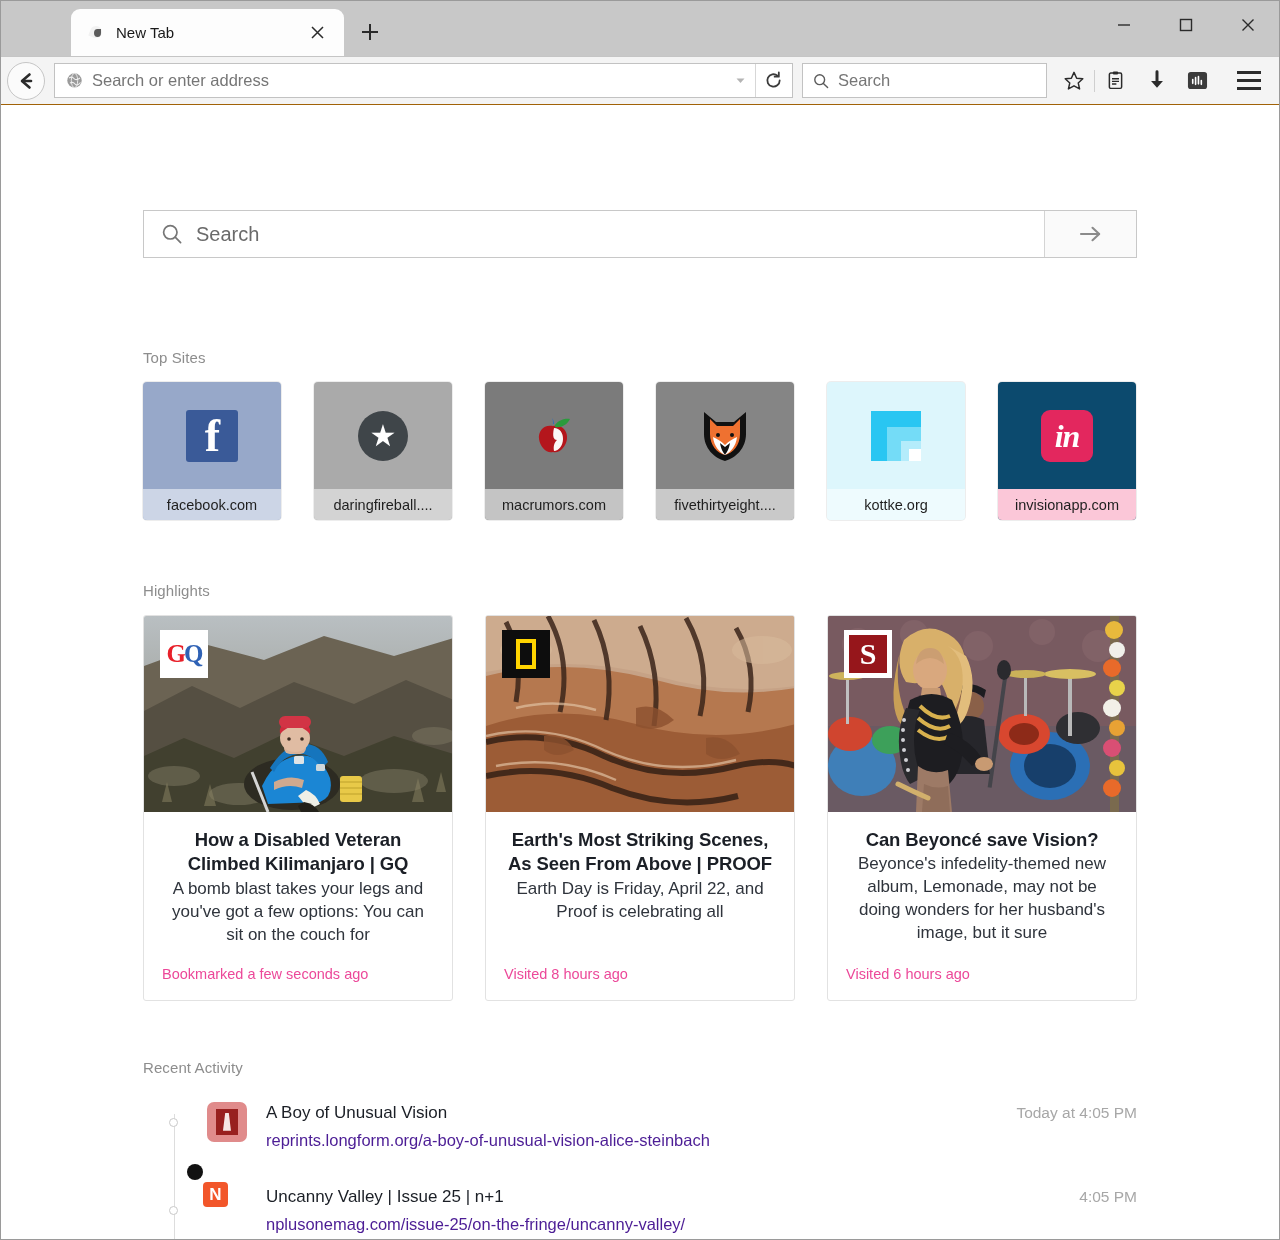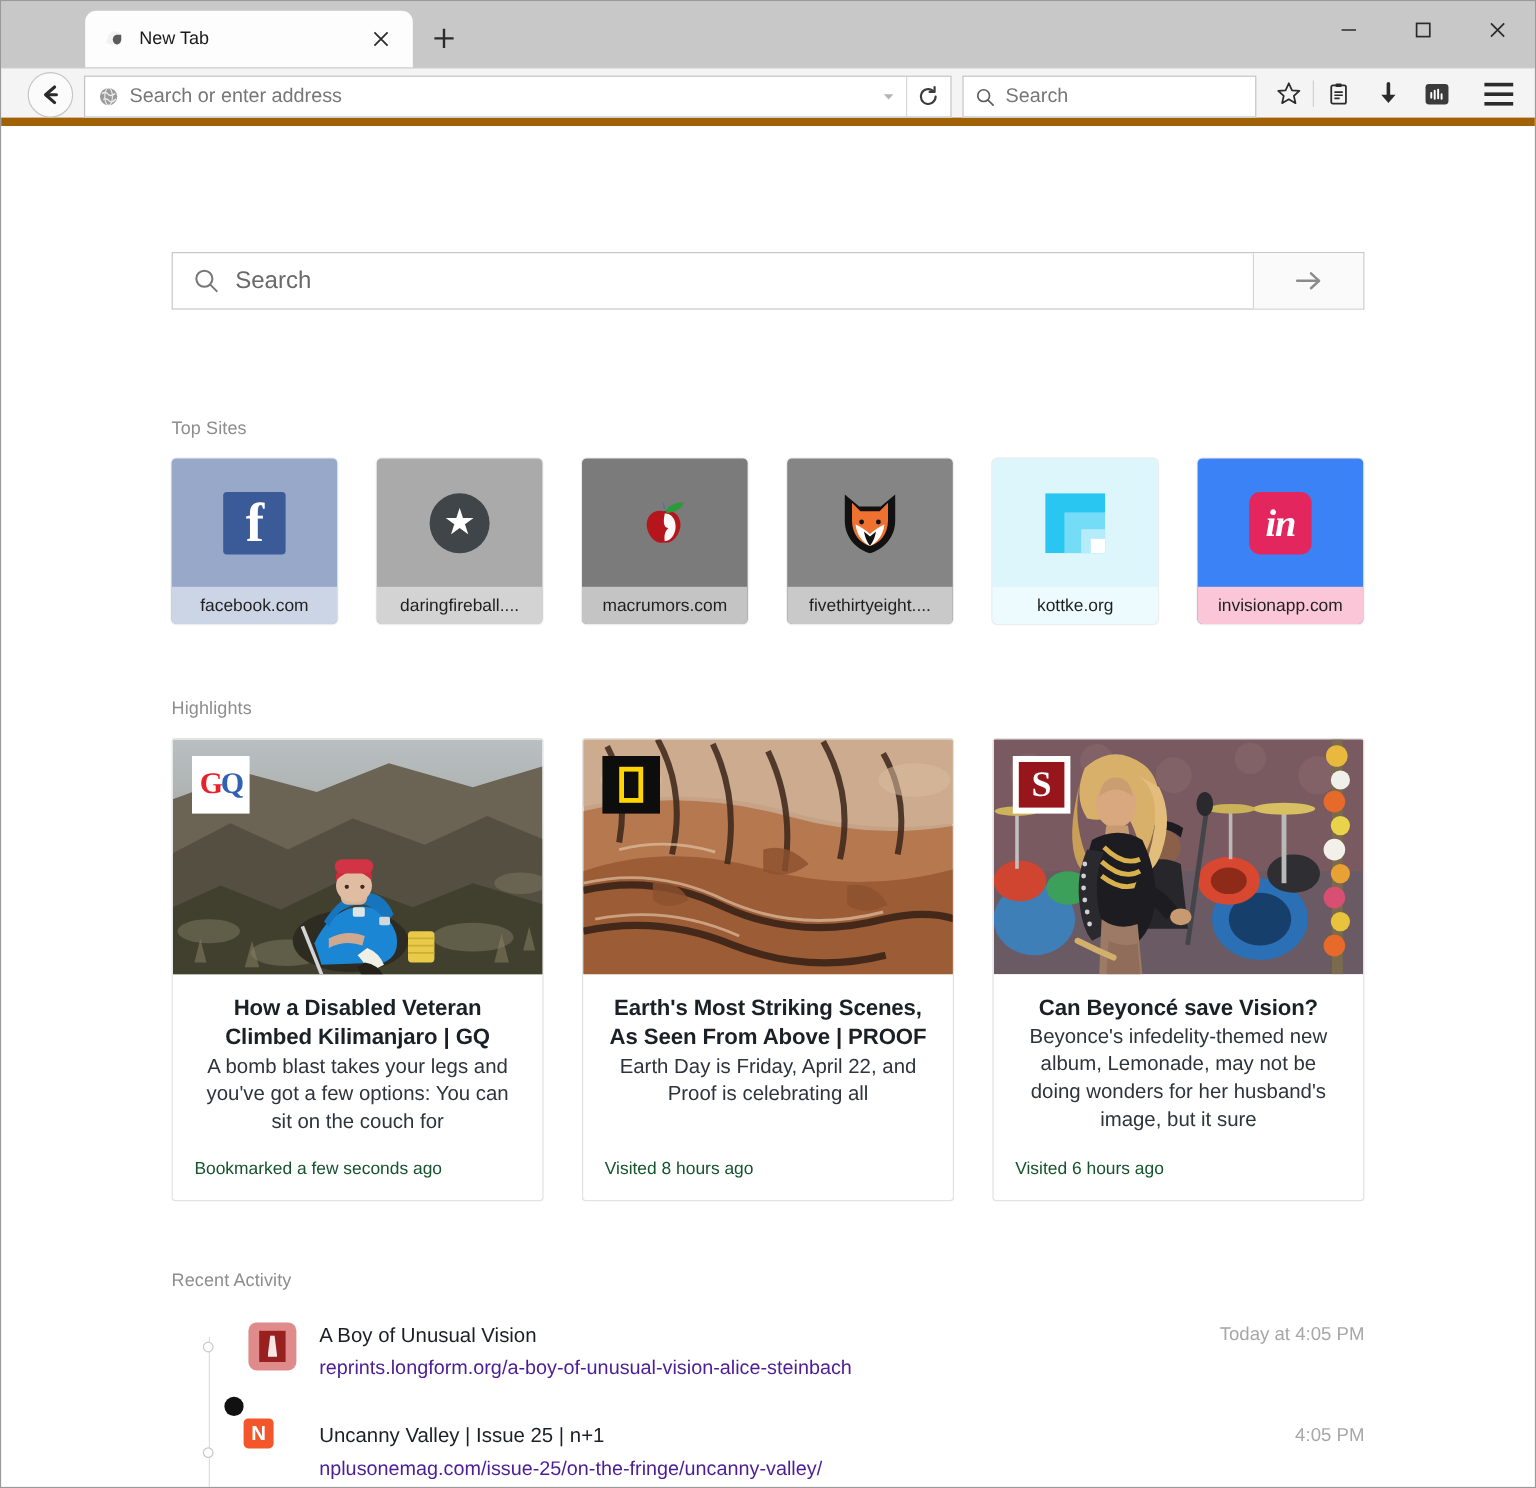--- a/index.html
+++ b/index.html
@@ -82,23 +82,23 @@
   .wc {
     width: 62px; height: 48px;
     display: flex; align-items: center; justify-content: center;
   }
 
   
   .navbar {
     height: 49px;
     background: #f4f4f4;
     border-top: 1px solid #c5c5c5;
-    border-bottom: 7px solid #a16207;
-    display: flex; align-items: flex-end;
-    padding: 0 8px 0 22px;
+    border-bottom: 1px solid #a16207;
+    display: flex; align-items: center;
+    padding: 0 8px 0 6px;
     flex: 0 0 auto;
   }
   .backbtn {
     width: 38px; height: 38px; border-radius: 50%;
     border: 1px solid #c6c6c6; background: #fbfbfb;
     display: flex; align-items: center; justify-content: center;
     flex: 0 0 auto; margin-right: 9px;
   }
   .urlbar {
     flex: 1 1 auto; height: 35px;
@@ -256,21 +256,21 @@
   .card-body { padding: 16px 18px 0 18px; flex: 1 1 auto; text-align: center; }
   .card-title {
     font-size: 18.5px; font-weight: bold; color: #1b1f26;
     line-height: 1.32; letter-spacing: -.1px;
   }
   .card-desc {
     font-size: 17px; color: #2f343c;
     line-height: 1.35; margin-top: 1px;
   }
   .card-meta {
-    font-size: 14.5px; color: #14532d;
+    font-size: 14.5px; color: #ec4899;
     padding: 19px 18px 18px 18px; flex: 0 0 auto;
   }
 
   
   .gq-badge {
     width: 100%; height: 100%; background: #fff;
     display: flex; align-items: center; justify-content: center;
     font-family: "Liberation Serif", serif; font-weight: bold;
     font-size: 25px; letter-spacing: -2px;
   }
@@ -552,21 +552,21 @@
                 <rect x="0" y="0" width="50" height="50" fill="#29c6f2"></rect>
                 <rect x="16" y="16" width="34" height="34" fill="#74dcf7"></rect>
                 <rect x="30" y="30" width="20" height="20" fill="#b4ecfb"></rect>
                 <rect x="38" y="38" width="12" height="12" fill="#ffffff"></rect>
               </svg>
             </span>
           </div>
           <div class="tile-label" style="background:#eefbfe">kottke.org</div>
         </div>
 
-        <div class="tile" style="background:#3b82f6">
+        <div class="tile" style="background:#0c4a6e">
           <div class="tile-thumb">
             <span class="in-glyph">
                 <span>in</span>
               </span>
           </div>
           <div class="tile-label" style="background:#fbc7d8">invisionapp.com</div>
         </div>
 
       </div>
 

